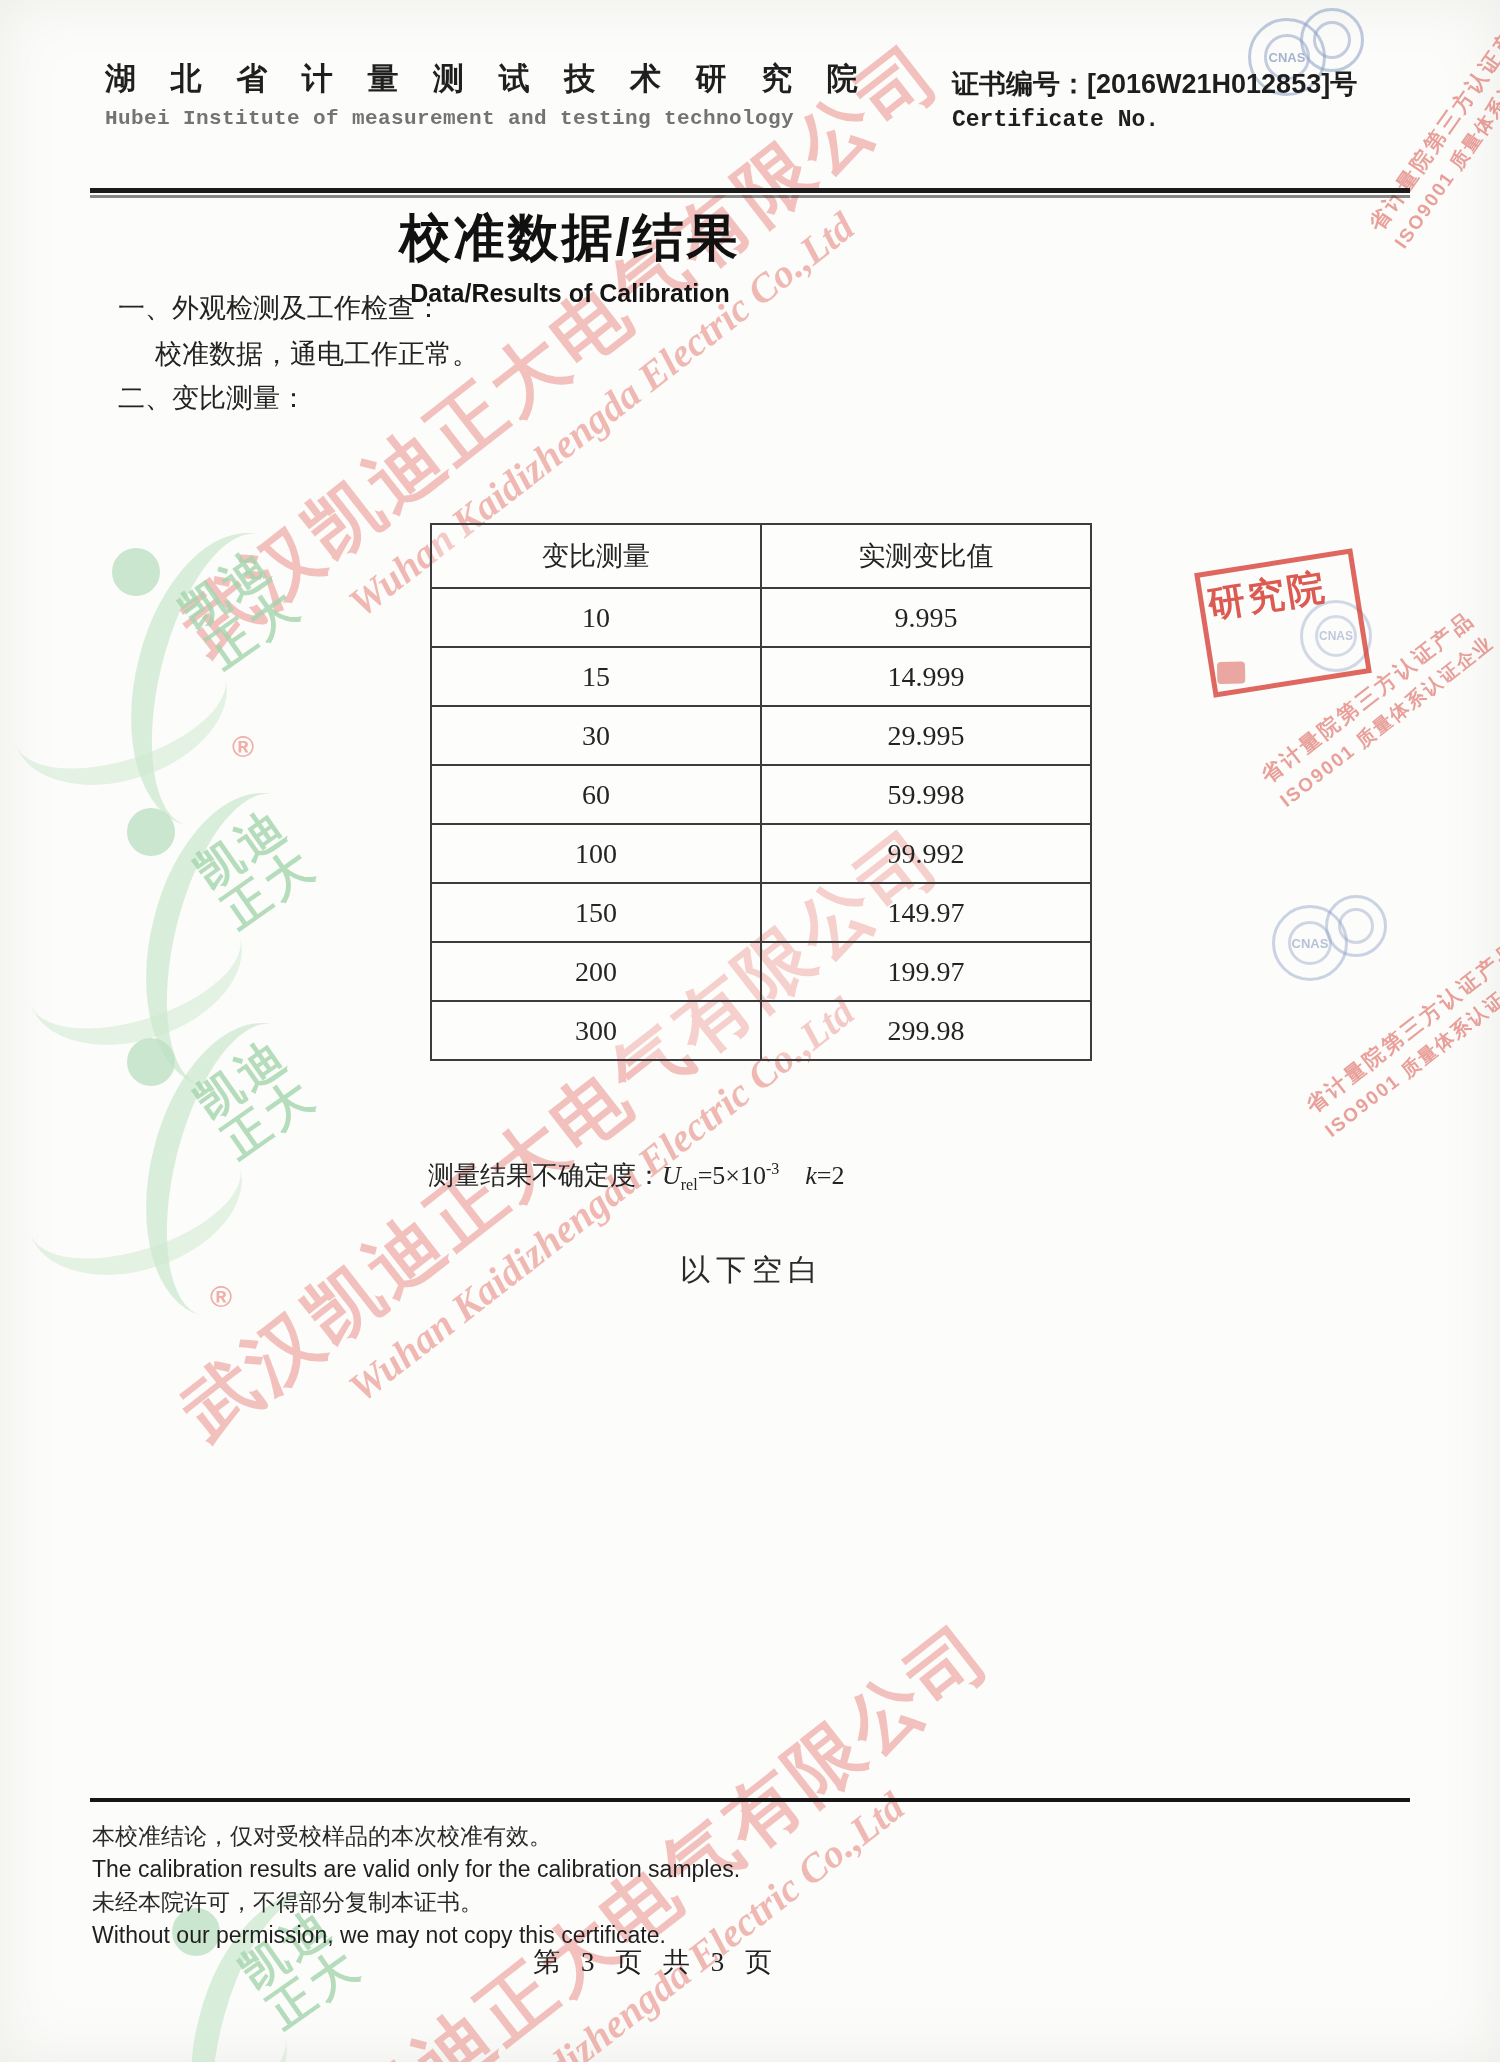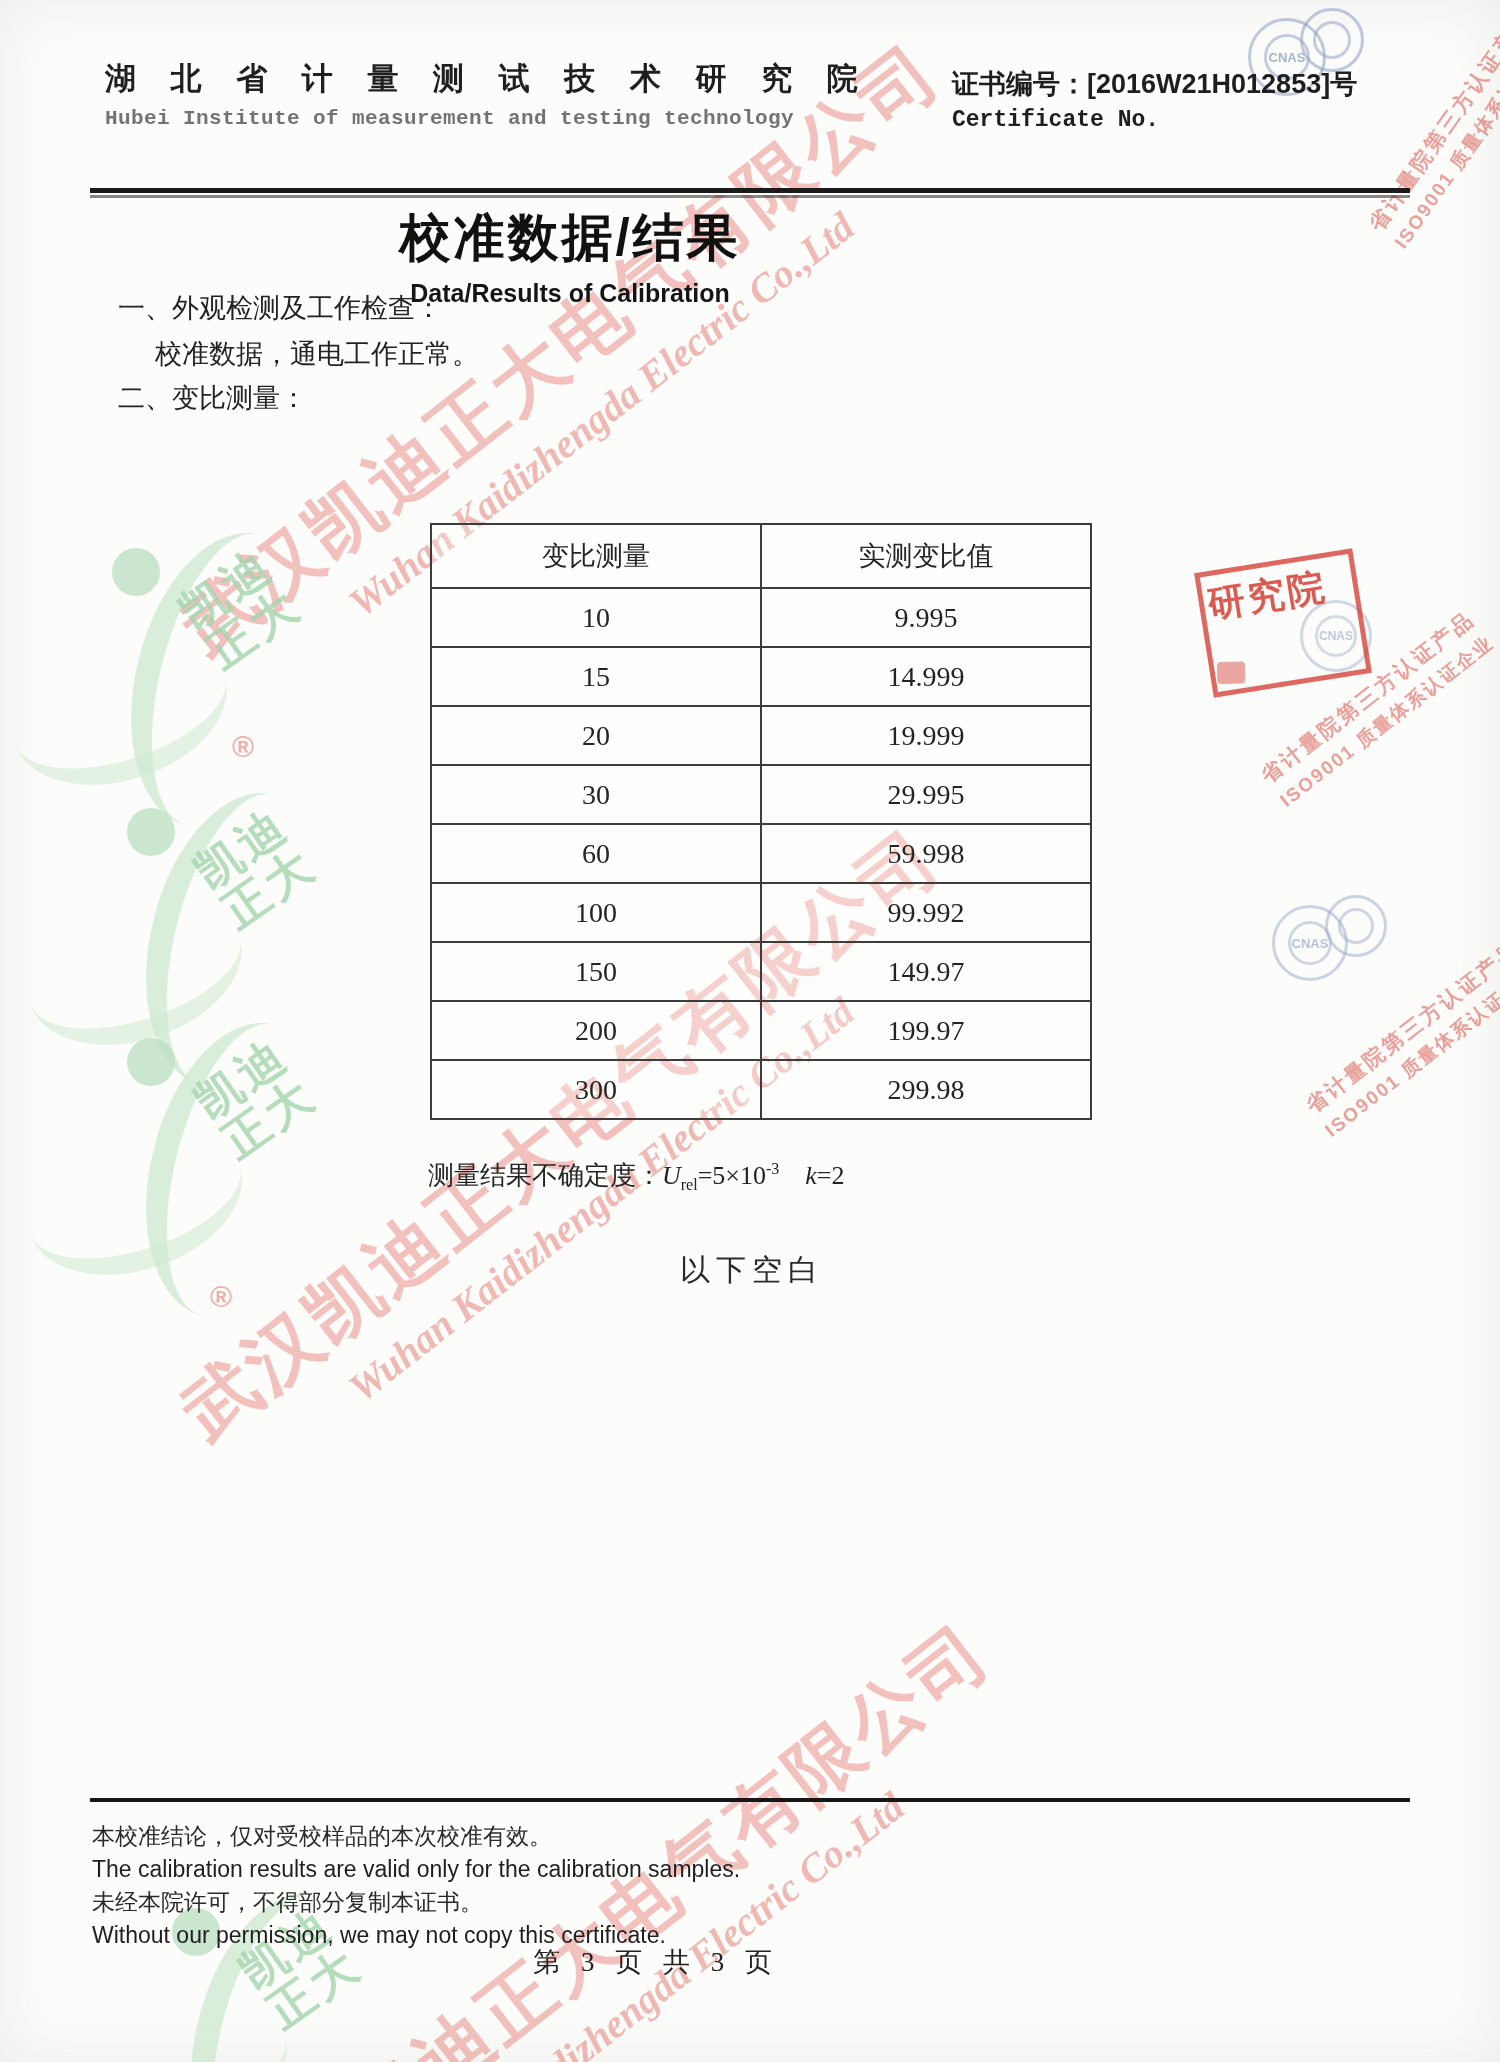--- a/index.html
+++ b/index.html
@@ -213,24 +213,20 @@
     <tbody>
         <tr>
           <td>10</td>
           <td>9.995</td>
         </tr>
         <tr>
           <td>15</td>
           <td>14.999</td>
         </tr>
         <tr>
-          <td>20</td>
-          <td>19.999</td>
-        </tr>
-        <tr>
           <td>30</td>
           <td>29.995</td>
         </tr>
         <tr>
           <td>60</td>
           <td>59.998</td>
         </tr>
         <tr>
           <td>100</td>
           <td>99.992</td>

